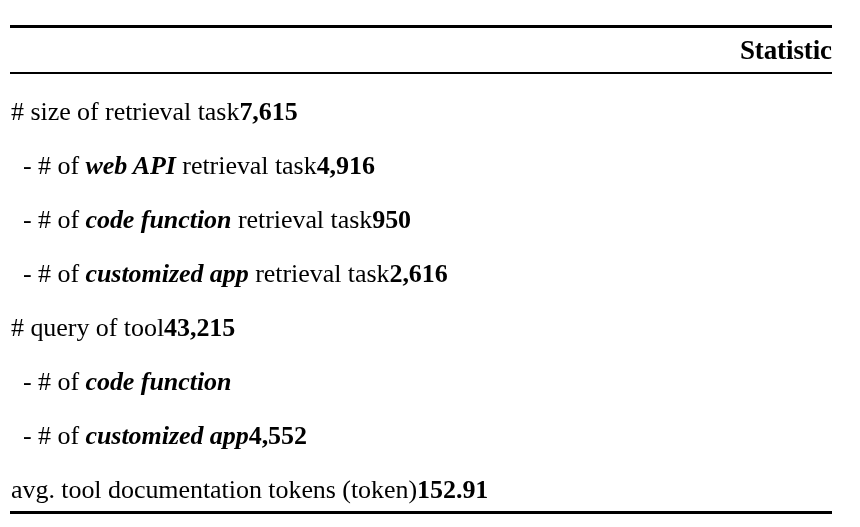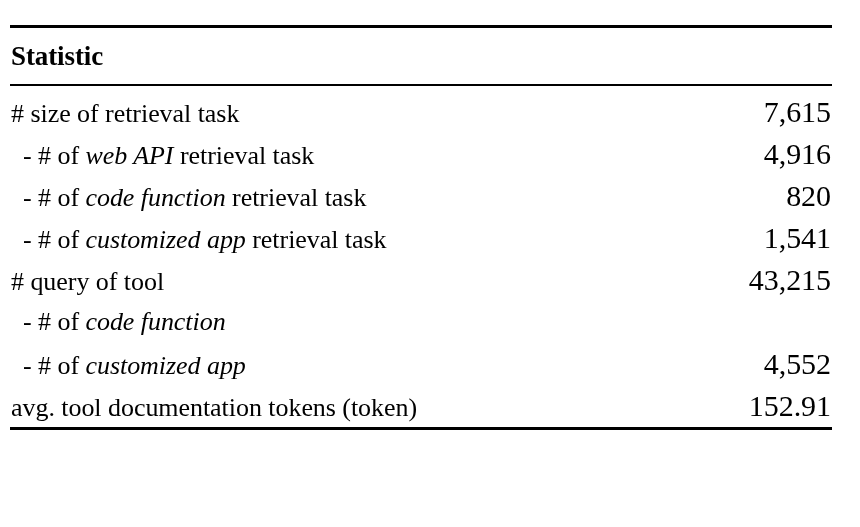--- a/index.html
+++ b/index.html
@@ -30,62 +30,65 @@
     width: 822px;
     background: #000000;
     font-size: 0;
     line-height: 0;
   }
   .rule-top    { height: 3px; margin-top: 25px; }
   .rule-mid    { height: 2px; margin-top: 0px; }
   .rule-bottom { height: 3px; margin-top: 0px; }
 
   .header-row {
-    height: 56px;
+    height: 44px;
     display: flex;
     align-items: center;
+    justify-content: flex-end;
   }
   .header-cell {
     font-size: 27px;
     font-weight: bold;
     letter-spacing: -0.1px;
     padding-left: 1px;
   }
 
   .body-rows {
     padding-top: 5px;
   }
 
   .row {
     display: flex;
     align-items: baseline;
-    justify-content: space-between;
     height: 42px;
     line-height: 42px;
+    margin-top: 12px;
   }
 
   .row-label {
     font-size: 26px;
     white-space: nowrap;
     letter-spacing: -0.05px;
     padding-left: 1px;
   }
   .row.indented .row-label {
     padding-left: 13px;
   }
   .row-label .it {
     font-style: italic;
+    font-weight: bold;
   }
 
   .row-value {
-    font-size: 30px;
+    font-size: 26px;
     white-space: nowrap;
     text-align: right;
     letter-spacing: -0.05px;
     padding-right: 1px;
+    font-weight: bold;
   }
 </style>
 </head>
 <body>
 
 <div class="table-wrap">
 
   <div class="rule rule-top"></div>
 
   <div class="header-row">
@@ -98,25 +101,25 @@
       <div class="row">
         <div class="row-label"><span># size of retrieval task</span></div>
         <div class="row-value">7,615</div>
       </div>
       <div class="row indented">
         <div class="row-label"><span>- # of </span><span class="it">web API</span><span> retrieval task</span></div>
         <div class="row-value">4,916</div>
       </div>
       <div class="row indented">
         <div class="row-label"><span>- # of </span><span class="it">code function</span><span> retrieval task</span></div>
-        <div class="row-value">820</div>
+        <div class="row-value">950</div>
       </div>
       <div class="row indented">
         <div class="row-label"><span>- # of </span><span class="it">customized app</span><span> retrieval task</span></div>
-        <div class="row-value">1,541</div>
+        <div class="row-value">2,616</div>
       </div>
       <div class="row">
         <div class="row-label"><span># query of tool</span></div>
         <div class="row-value">43,215</div>
       </div>
       <div class="row indented">
         <div class="row-label"><span>- # of </span><span class="it">code function</span></div>
       </div>
       <div class="row indented">
         <div class="row-label"><span>- # of </span><span class="it">customized app</span></div>

